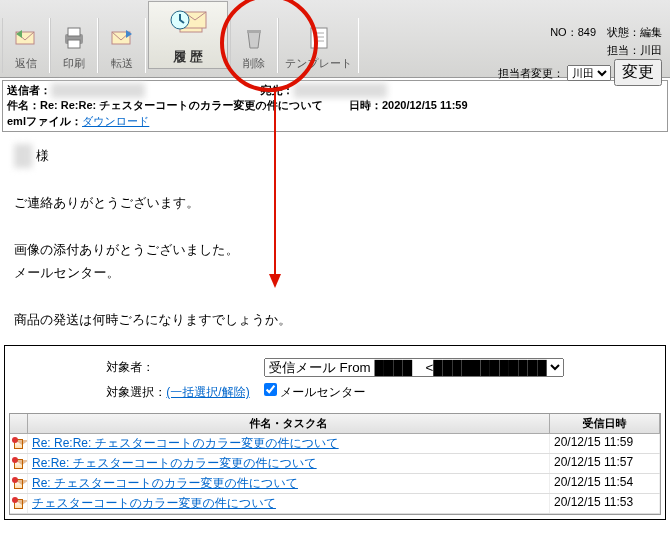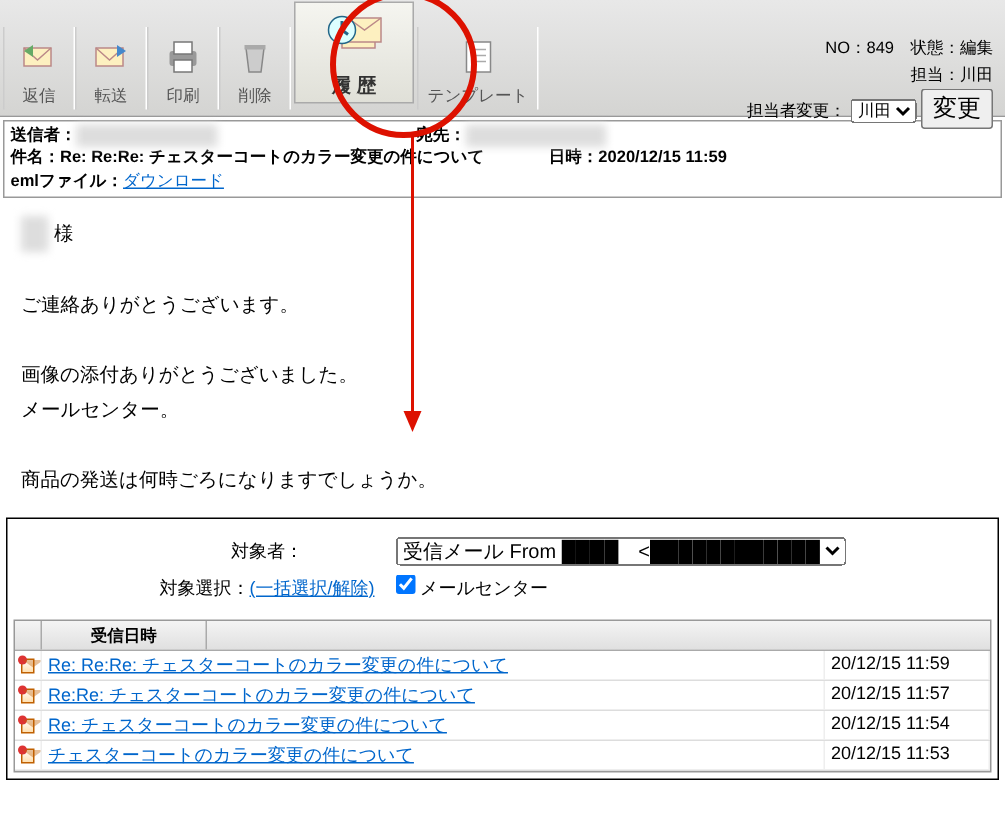--- a/index.html
+++ b/index.html
@@ -9,33 +9,33 @@
   .tb-btn { display: flex; flex-direction: column; align-items: center; justify-content: flex-end; padding: 4px 6px 2px; min-width: 48px; cursor: pointer; border-left:1px solid #ccc; border-right:1px solid #fff;text-align:right; }
   .tb-btn .ico { width: 32px; height: 32px; display:flex;align-items:center;justify-content:center; }
   .tb-btn .lbl { font-size: 11px; color: #555; margin-top: 2px; }
   .tb-btn.big { min-width: 80px; border:1px solid #aaa; background: linear-gradient(#f5f5f0,#e0e0d8); margin: 4px 2px; }
   .tb-btn.big .ico { width: 44px; height: 40px; }
   .tb-btn.big .lbl { font-weight: bold; font-size: 13px; color:#333; }
   .tb-right { margin-left: auto; padding: 24px 8px; font-size: 11px; text-align: right; line-height: 1.6; }
   .tb-right select { font-size: 11px; }
   .tb-right button { font-size: 16px; padding: 1px 6px; }
   .hdr-block { border:1px solid #999; margin: 2px; background:#fff; font-size:11px; padding:2px 4px; line-height:1.4;}
-  .hdr-block .row { display:flex; gap:23px; }
+  .hdr-block .row { display:flex; gap:6px; }
   .hdr-block b { font-weight: bold; }
   .hdr-block .link { color: #06c; text-decoration: underline; cursor:pointer; }
   .body-area { padding: 10px 14px; font-size: 13px; line-height: 1.8; }
   .circle-annot { position:absolute; border:4px solid #d10; border-radius:50%; width:98px; height:98px; pointer-events:none; }
   .arrow-annot { position:absolute; pointer-events:none; }
   .arrow-line { stroke:#d10; stroke-width:2; fill:none; }
   .arrow-head { fill:#d10; }
   .history-panel { border:1px solid #000; margin: 4px; padding: 4px; }
   .history-form { margin: 4px auto 8px; }
   .history-form table { margin: 0 auto; }
   .history-form td { padding: 2px 6px; font-size:12px; }
-  .history-form .lblcell { text-align: center; }
+  .history-form .lblcell { text-align: left; }
   .history-form .link { color:#06c; text-decoration:underline; cursor:pointer;}
   .btn-row { text-align:center; margin: 10px 0; }
   .btn-row button { font-size:13px; padding: 3px 18px; letter-spacing: 6px; margin: 0 8px; background:#eee; border:1px solid #888;}
   .grid { border:1px solid #999; }
   .grid-head { display:flex; background:linear-gradient(#f4f4f4,#e0e0e0); border-bottom:1px solid #aaa;}
   .grid-head > div { border-right:1px solid #aaa; padding:2px 4px; font-weight:bold; font-size:11px; text-align:center;}
   .grid-rows { background:#fff; }
   .grid-row { display:flex; border-bottom:1px solid #ddd; font-size:12px; }
   .grid-row > div { padding:1px 4px; border-right:1px solid #eee; white-space:nowrap; overflow:hidden;}
   .col-ico { width:18px; flex: 0 0 18px; display:flex; align-items:center; justify-content:center;}
@@ -61,57 +61,57 @@
               <rect x="4" y="8" width="18" height="12" fill="#fdf0c0" stroke="#b88"></rect>
               <path d="M4 8 L13 16 L22 8" stroke="#b88" fill="none"></path>
               <path d="M10 6 L4 10 L10 14" fill="#6a6"></path>
             </svg>
           </span>
         <span class="lbl">返信</span>
       </div>
       <div class="tb-btn">
         <span class="ico">
             <svg width="28" height="28">
+              <rect x="5" y="10" width="18" height="10" rx="2" fill="#999"></rect>
+              <rect x="8" y="4" width="12" height="8" fill="#fff" stroke="#777"></rect>
+              <rect x="8" y="16" width="12" height="8" fill="#fff" stroke="#777"></rect>
+            </svg>
+          </span>
+        <span class="lbl">印刷</span>
+      </div>
+      <div class="tb-btn">
+        <span class="ico">
+            <svg width="28" height="28">
               <rect x="4" y="8" width="18" height="12" fill="#fdf0c0" stroke="#b88"></rect>
               <path d="M4 8 L13 16 L22 8" stroke="#b88" fill="none"></path>
               <path d="M18 6 L24 10 L18 14" fill="#48c"></path>
             </svg>
           </span>
         <span class="lbl">転送</span>
-      </div>
-      <div class="tb-btn">
-        <span class="ico">
-            <svg width="28" height="28">
-              <rect x="5" y="10" width="18" height="10" rx="2" fill="#999"></rect>
-              <rect x="8" y="4" width="12" height="8" fill="#fff" stroke="#777"></rect>
-              <rect x="8" y="16" width="12" height="8" fill="#fff" stroke="#777"></rect>
-            </svg>
-          </span>
-        <span class="lbl">印刷</span>
-      </div>
-      <div class="tb-btn">
-        <span class="ico">
-            <svg width="28" height="28">
-              <path d="M8 8 L20 8 L18 24 L10 24 Z" fill="#ccc" stroke="#888"></path>
-              <rect x="7" y="6" width="14" height="3" fill="#aaa"></rect>
-            </svg>
-          </span>
-        <span class="lbl">削除</span>
       </div>
       <div class="tb-btn big">
         <span class="ico">
             <svg width="44" height="40">
               <rect x="14" y="10" width="22" height="16" fill="#fdf0c0" stroke="#b88"></rect>
               <rect x="18" y="6" width="22" height="16" fill="#fdf0c0" stroke="#b88"></rect>
               <path d="M18 6 L29 14 L40 6" stroke="#b88" fill="none"></path>
               <circle cx="14" cy="14" r="9" fill="#dff" stroke="#268"></circle>
               <path d="M14 8 L14 14 L18 17" stroke="#268" fill="none" stroke-width="2"></path>
             </svg>
           </span>
         <span class="lbl">履 歴</span>
+      </div>
+      <div class="tb-btn">
+        <span class="ico">
+            <svg width="28" height="28">
+              <path d="M8 8 L20 8 L18 24 L10 24 Z" fill="#ccc" stroke="#888"></path>
+              <rect x="7" y="6" width="14" height="3" fill="#aaa"></rect>
+            </svg>
+          </span>
+        <span class="lbl">削除</span>
       </div>
       <div class="tb-btn">
         <span class="ico">
             <svg width="28" height="28">
               <rect x="6" y="4" width="16" height="20" fill="#fff" stroke="#888"></rect>
               <line x1="9" y1="9" x2="19" y2="9" stroke="#aaa"></line>
               <line x1="9" y1="13" x2="19" y2="13" stroke="#aaa"></line>
               <line x1="9" y1="17" x2="19" y2="17" stroke="#aaa"></line>
             </svg>
           </span>
@@ -160,20 +160,21 @@
         <tr>
           <td class="lblcell"><span>対象選択：</span><span class="link">(一括選択/解除)</span></td>
           <td><label><input type="checkbox" checked="" style=""> <span>メールセンター</span></label></td>
         </tr>
       </tbody>
         </table>
     </div>
     <div class="grid">
       <div class="grid-head">
         <div class="col-ico"></div>
+        <div class="col-subj">件名・タスク名</div>
         <div class="col-date">受信日時</div>
       </div>
       <div class="grid-rows" id="grid-rows">
           <div class="grid-row">
             <div class="col-ico">
               <span class="env-icon r"></span>
             </div>
             <div class="col-subj"><span class="link">Re: Re:Re: チェスターコートのカラー変更の件について</span></div>
             <div class="col-date">20/12/15 11:59</div>
           </div>

